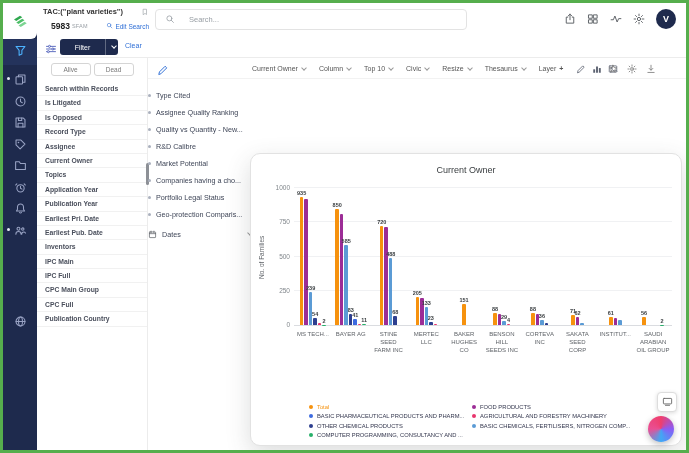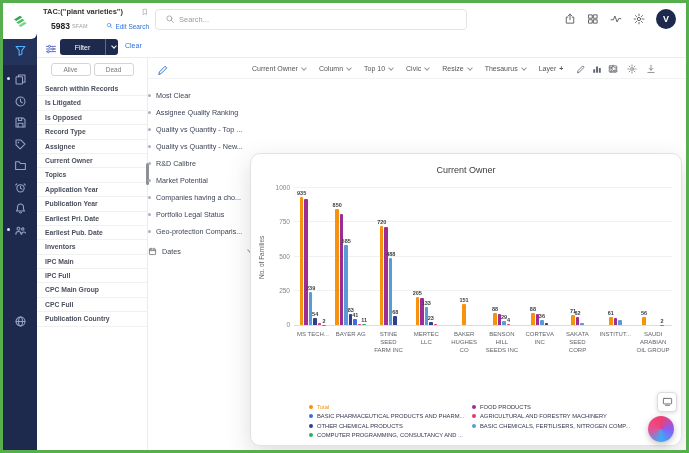--- a/index.html
+++ b/index.html
@@ -17,21 +17,21 @@
 
   
   .topbar{position:absolute;left:34px;top:0;right:0;height:33px;background:#fff;}
   .query{position:absolute;left:6px;top:4px;width:106px;}
   .q-title{display:flex;justify-content:space-between;align-items:center;font-size:7.5px;font-weight:bold;color:#333;}
   .q-title .ic{color:#9aa0a6;display:flex;}
   .q-sub{margin-top:5px;display:flex;align-items:center;padding-left:8px;}
   .q-count{font-size:8.5px;font-weight:bold;color:#222;}
   .q-unit{font-size:5.5px;color:#9aa0a6;margin-left:2px;letter-spacing:.2px;}
   .q-edit{margin-left:auto;display:flex;align-items:center;gap:2px;color:#2f6fd6;font-size:6.5px;}
-  .searchbox{position:absolute;left:118px;top:6px;width:312px;height:21px;border:1px solid #e3e3e3;border-radius:4px;display:flex;align-items:center;gap:4px;padding:0 9px;color:#9aa0a6;font-size:7.5px;background:#fff;}
+  .searchbox{position:absolute;left:118px;top:6px;width:312px;height:21px;border:1px solid #e3e3e3;border-radius:4px;display:flex;align-items:center;gap:14px;padding:0 9px;color:#9aa0a6;font-size:7.5px;background:#fff;}
   .top-icons{position:absolute;right:10px;top:6px;display:flex;align-items:center;gap:11px;color:#5f6368;}
   .avatar{width:20px;height:20px;border-radius:50%;background:#1e2a4d;color:#fff;font-size:9px;font-weight:bold;display:flex;align-items:center;justify-content:center;}
 
   
   .subbar{position:absolute;left:34px;top:33px;right:0;height:22px;border-bottom:1px solid #ececec;}
   .sliders-ic{position:absolute;left:8px;top:5px;color:#5b6bbf;}
   .filter-btn{position:absolute;left:23px;top:3px;width:58px;height:16px;background:#1e2a4d;border-radius:3px;display:flex;color:#fff;font-size:7px;align-items:stretch;}
   .filter-btn .lbl{flex:1;display:flex;align-items:center;justify-content:center;}
   .filter-btn .car{width:13px;border-left:1px solid rgba(255,255,255,.3);display:flex;align-items:center;justify-content:center;}
   .clear-link{position:absolute;left:88px;top:6px;color:#2f6fd6;font-size:7px;}
@@ -342,29 +342,25 @@
           <svg width="10" height="10" viewBox="0 0 16 16" fill="none" stroke="currentColor" stroke-width="1.3" stroke-linecap="round" stroke-linejoin="round">
             <path d="M8 2v7.5M5 7l3 3 3-3M3 13.5h10"></path>
           </svg>
         </span>
       </div>
   </div>
 
   <div class="alist">
       <div class="a-item">
         <span class="bullet"></span>
-        <span>Most Clear</span>
+        <span>Type Cited</span>
       </div>
       <div class="a-item">
         <span class="bullet"></span>
         <span>Assignee Quality Ranking</span>
-      </div>
-      <div class="a-item">
-        <span class="bullet"></span>
-        <span>Quality vs Quantity - Top ...</span>
       </div>
       <div class="a-item">
         <span class="bullet"></span>
         <span>Quality vs Quantity - New...</span>
       </div>
       <div class="a-item">
         <span class="bullet"></span>
         <span>R&amp;D Calibre</span>
       </div>
       <div class="a-item">

